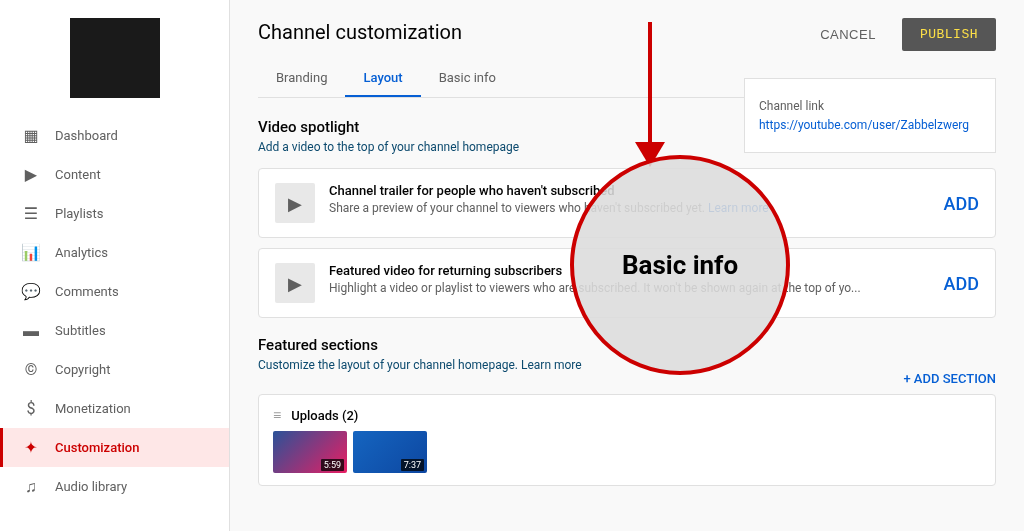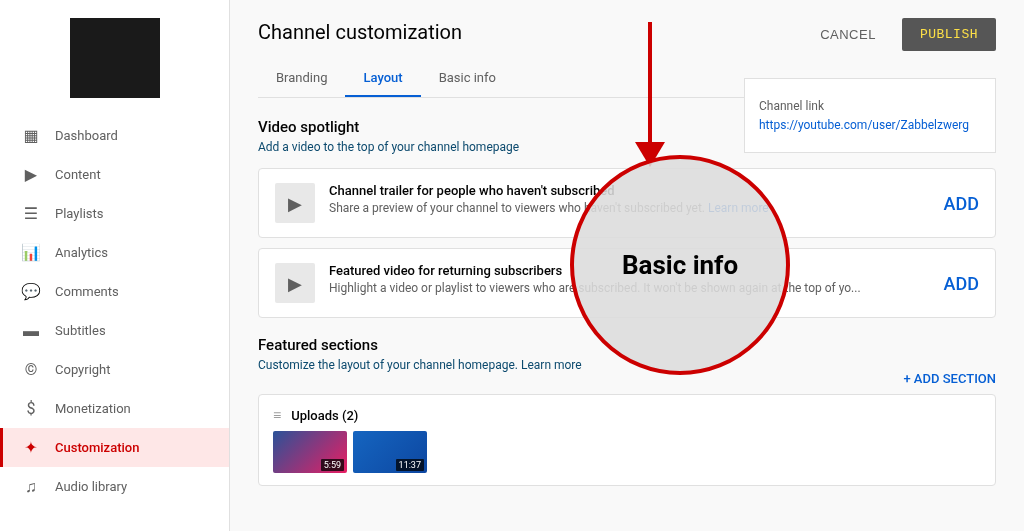--- a/index.html
+++ b/index.html
@@ -393,21 +393,21 @@
     <div class="uploads-card">
       <div class="uploads-header">
         <span class="drag-handle">≡</span>
         <span class="uploads-title">Uploads (2)</span>
       </div>
       <div class="thumbnails">
         <div class="thumb thumb-1">
           <div class="thumb-duration">5:59</div>
         </div>
         <div class="thumb thumb-2">
-          <div class="thumb-duration">11:37</div>
+          <div class="thumb-duration">7:37</div>
         </div>
       </div>
     </div>
   </div>
 
   <div class="channel-link-box">
     <div class="channel-link-title">Channel link</div>
     <div class="channel-link-url">https://youtube.com/user/Zabbelzwerg</div>
   </div>
 

